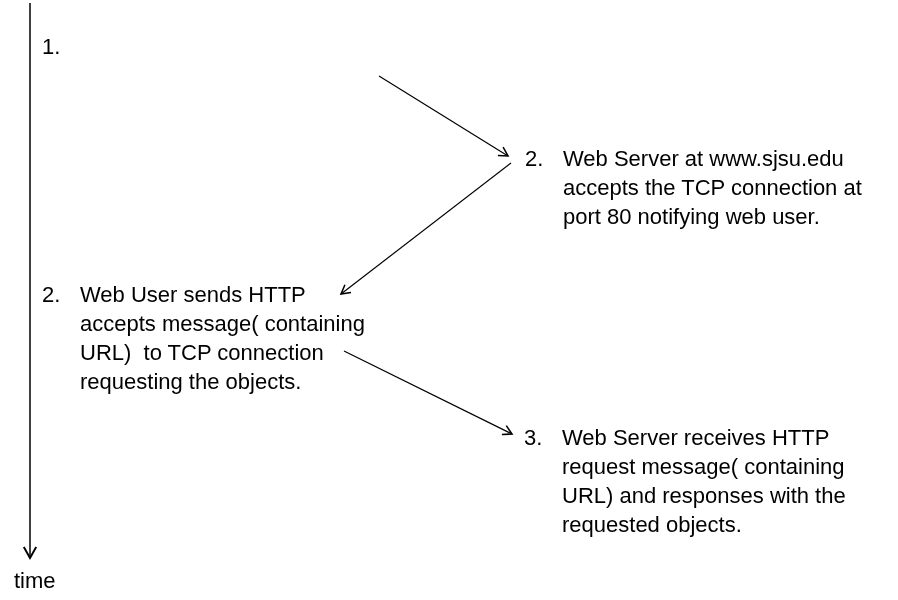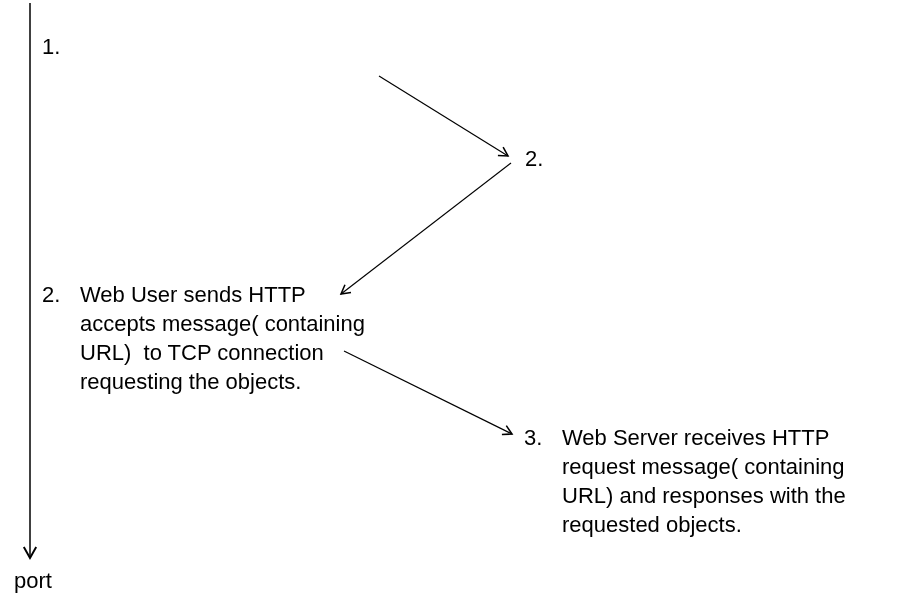--- a/index.html
+++ b/index.html
@@ -67,33 +67,36 @@
     <line x1="511" y1="163" x2="341" y2="294" stroke="#000000" stroke-width="1.2" marker-end="url(#openArrow)"></line>
     <line x1="344" y1="351" x2="512" y2="434" stroke="#000000" stroke-width="1.2" marker-end="url(#openArrow)"></line>
   </svg>
 
   <div class="step step-1">
     <span class="step-number">1.</span>
   </div>
 
   <div class="step step-2">
     <span class="step-number">2.</span>
+    <span class="step-text">Web Server at www.sjsu.edu
+accepts the TCP connection at
+port 80 notifying web user.</span>
   </div>
 
   <div class="step step-3">
     <span class="step-number">2.</span>
     <span class="step-text">Web User sends HTTP
 accepts message( containing
 URL)  to TCP connection
 requesting the objects.</span>
   </div>
 
   <div class="step step-4">
     <span class="step-number">3.</span>
     <span class="step-text">Web Server receives HTTP
 request message( containing
 URL) and responses with the
 requested objects.</span>
   </div>
 
-  <div class="time-label">port</div>
+  <div class="time-label">time</div>
 
 </div>
 
 </body></html>

